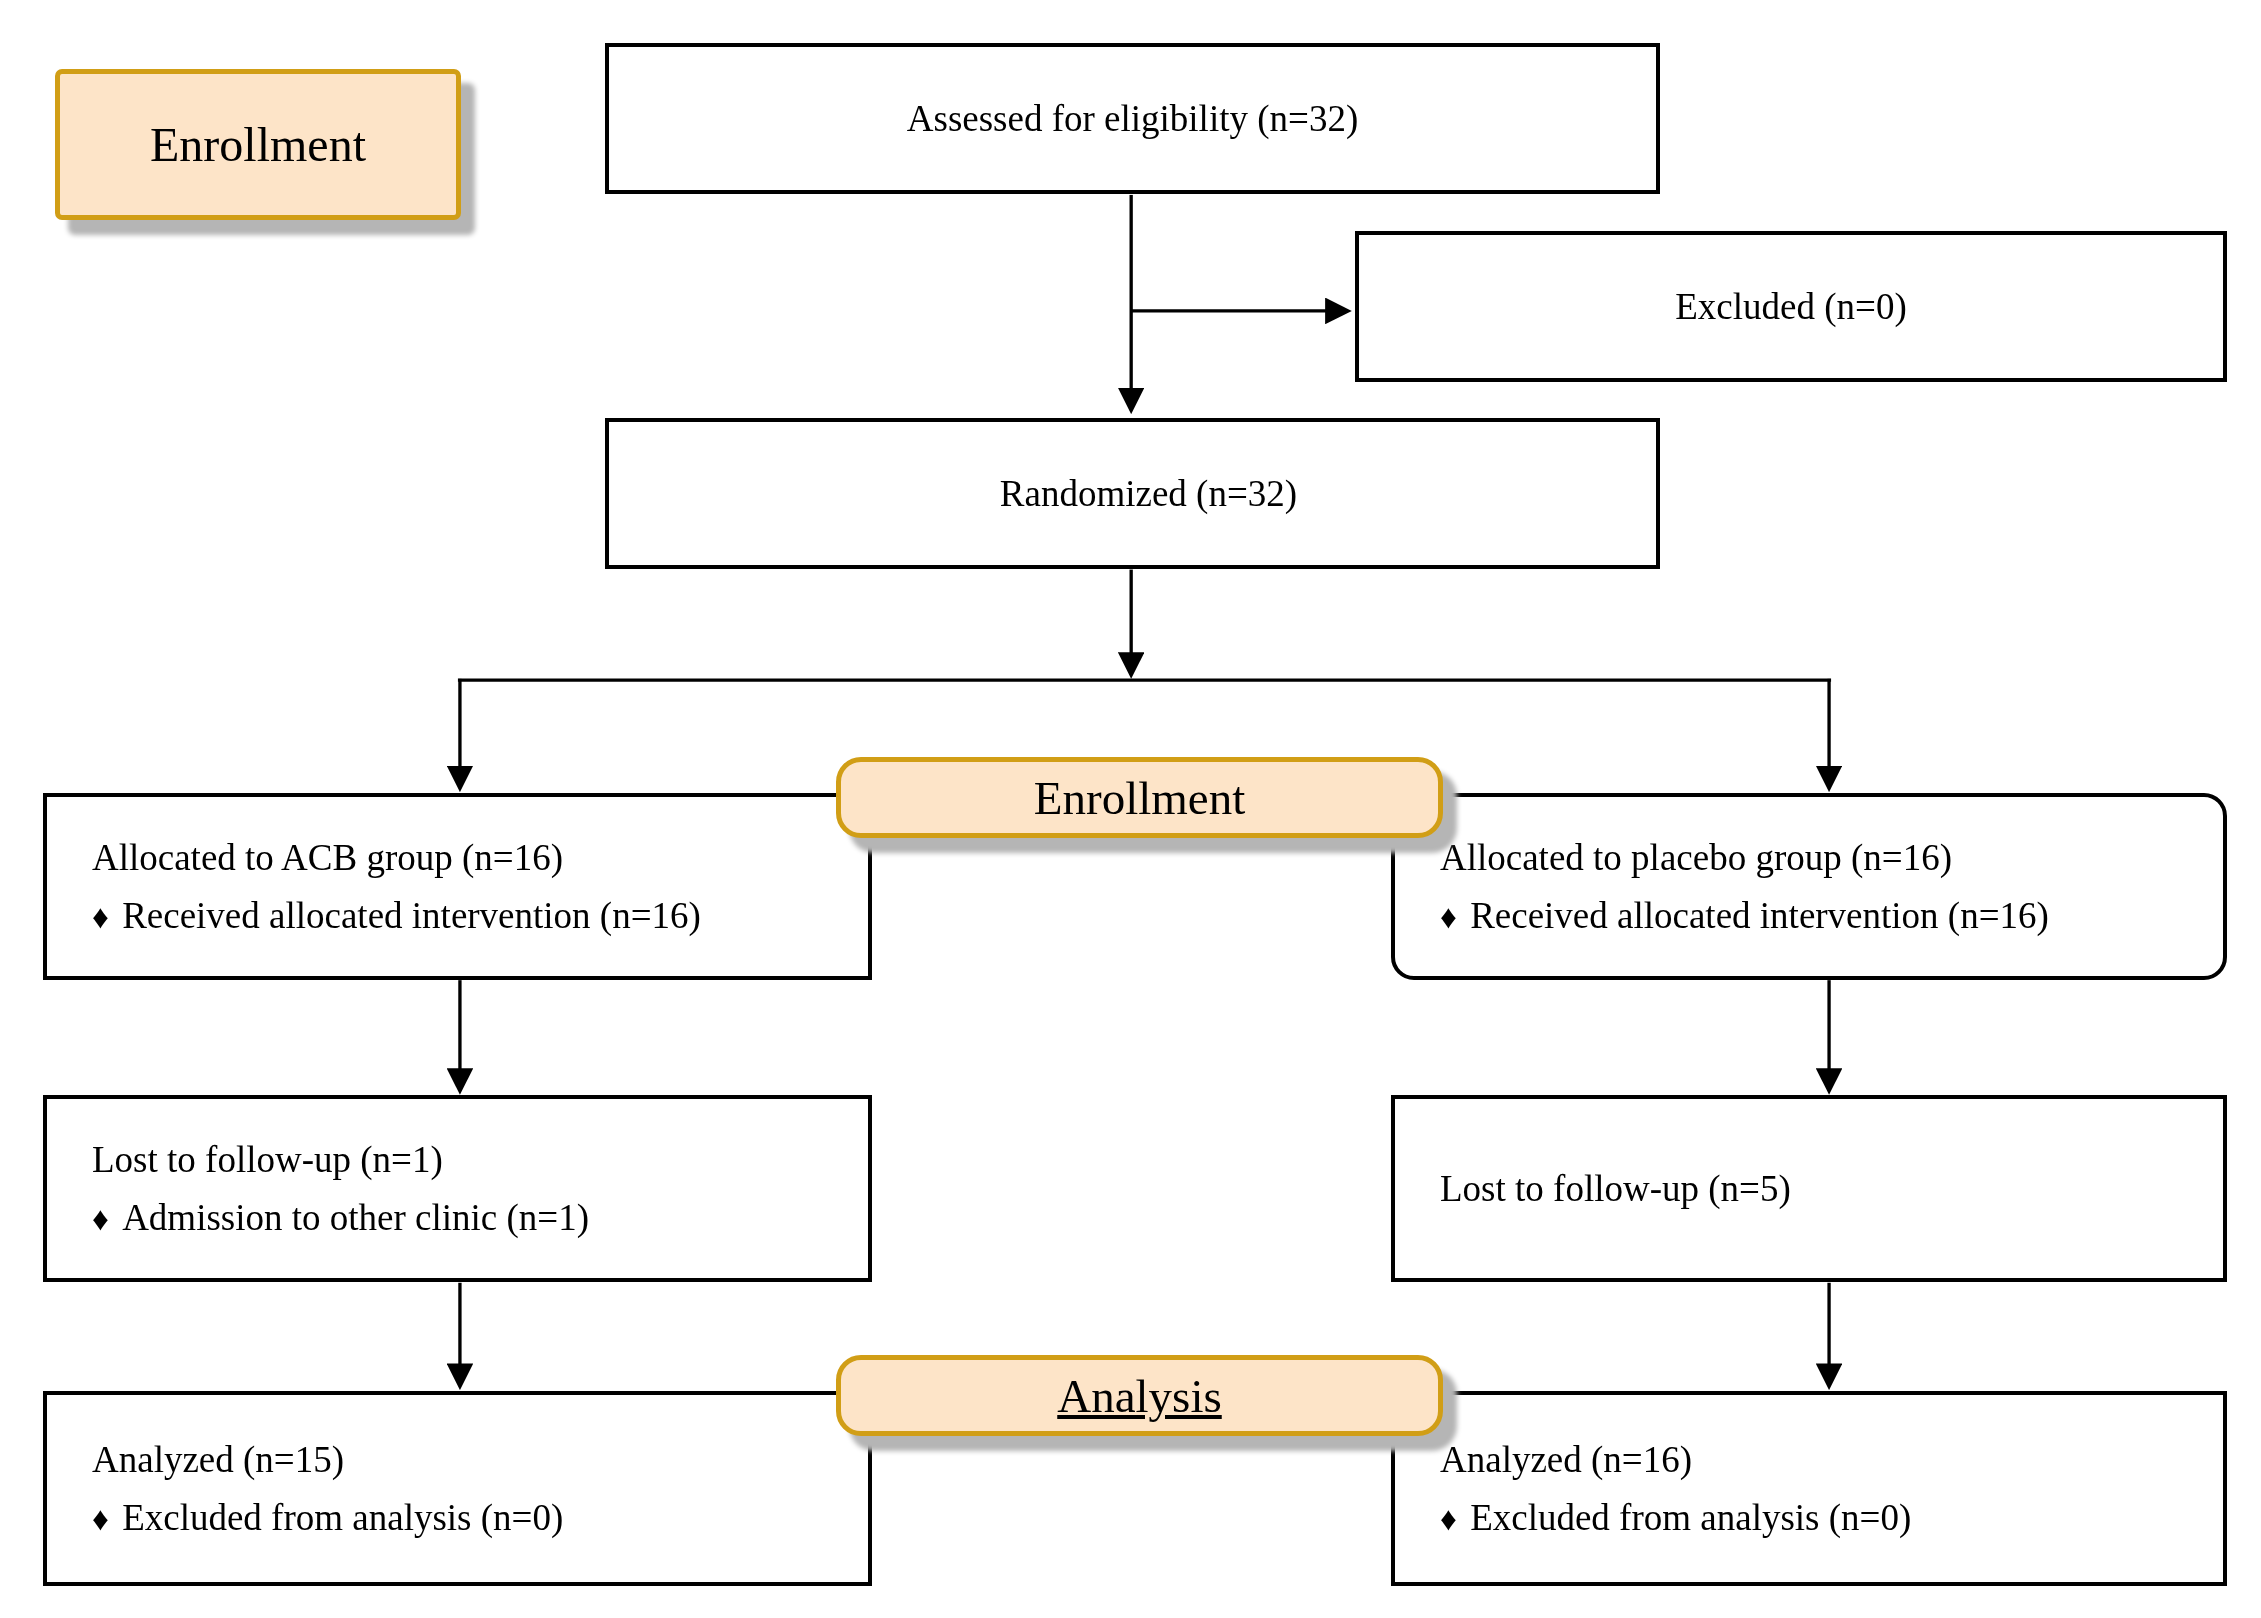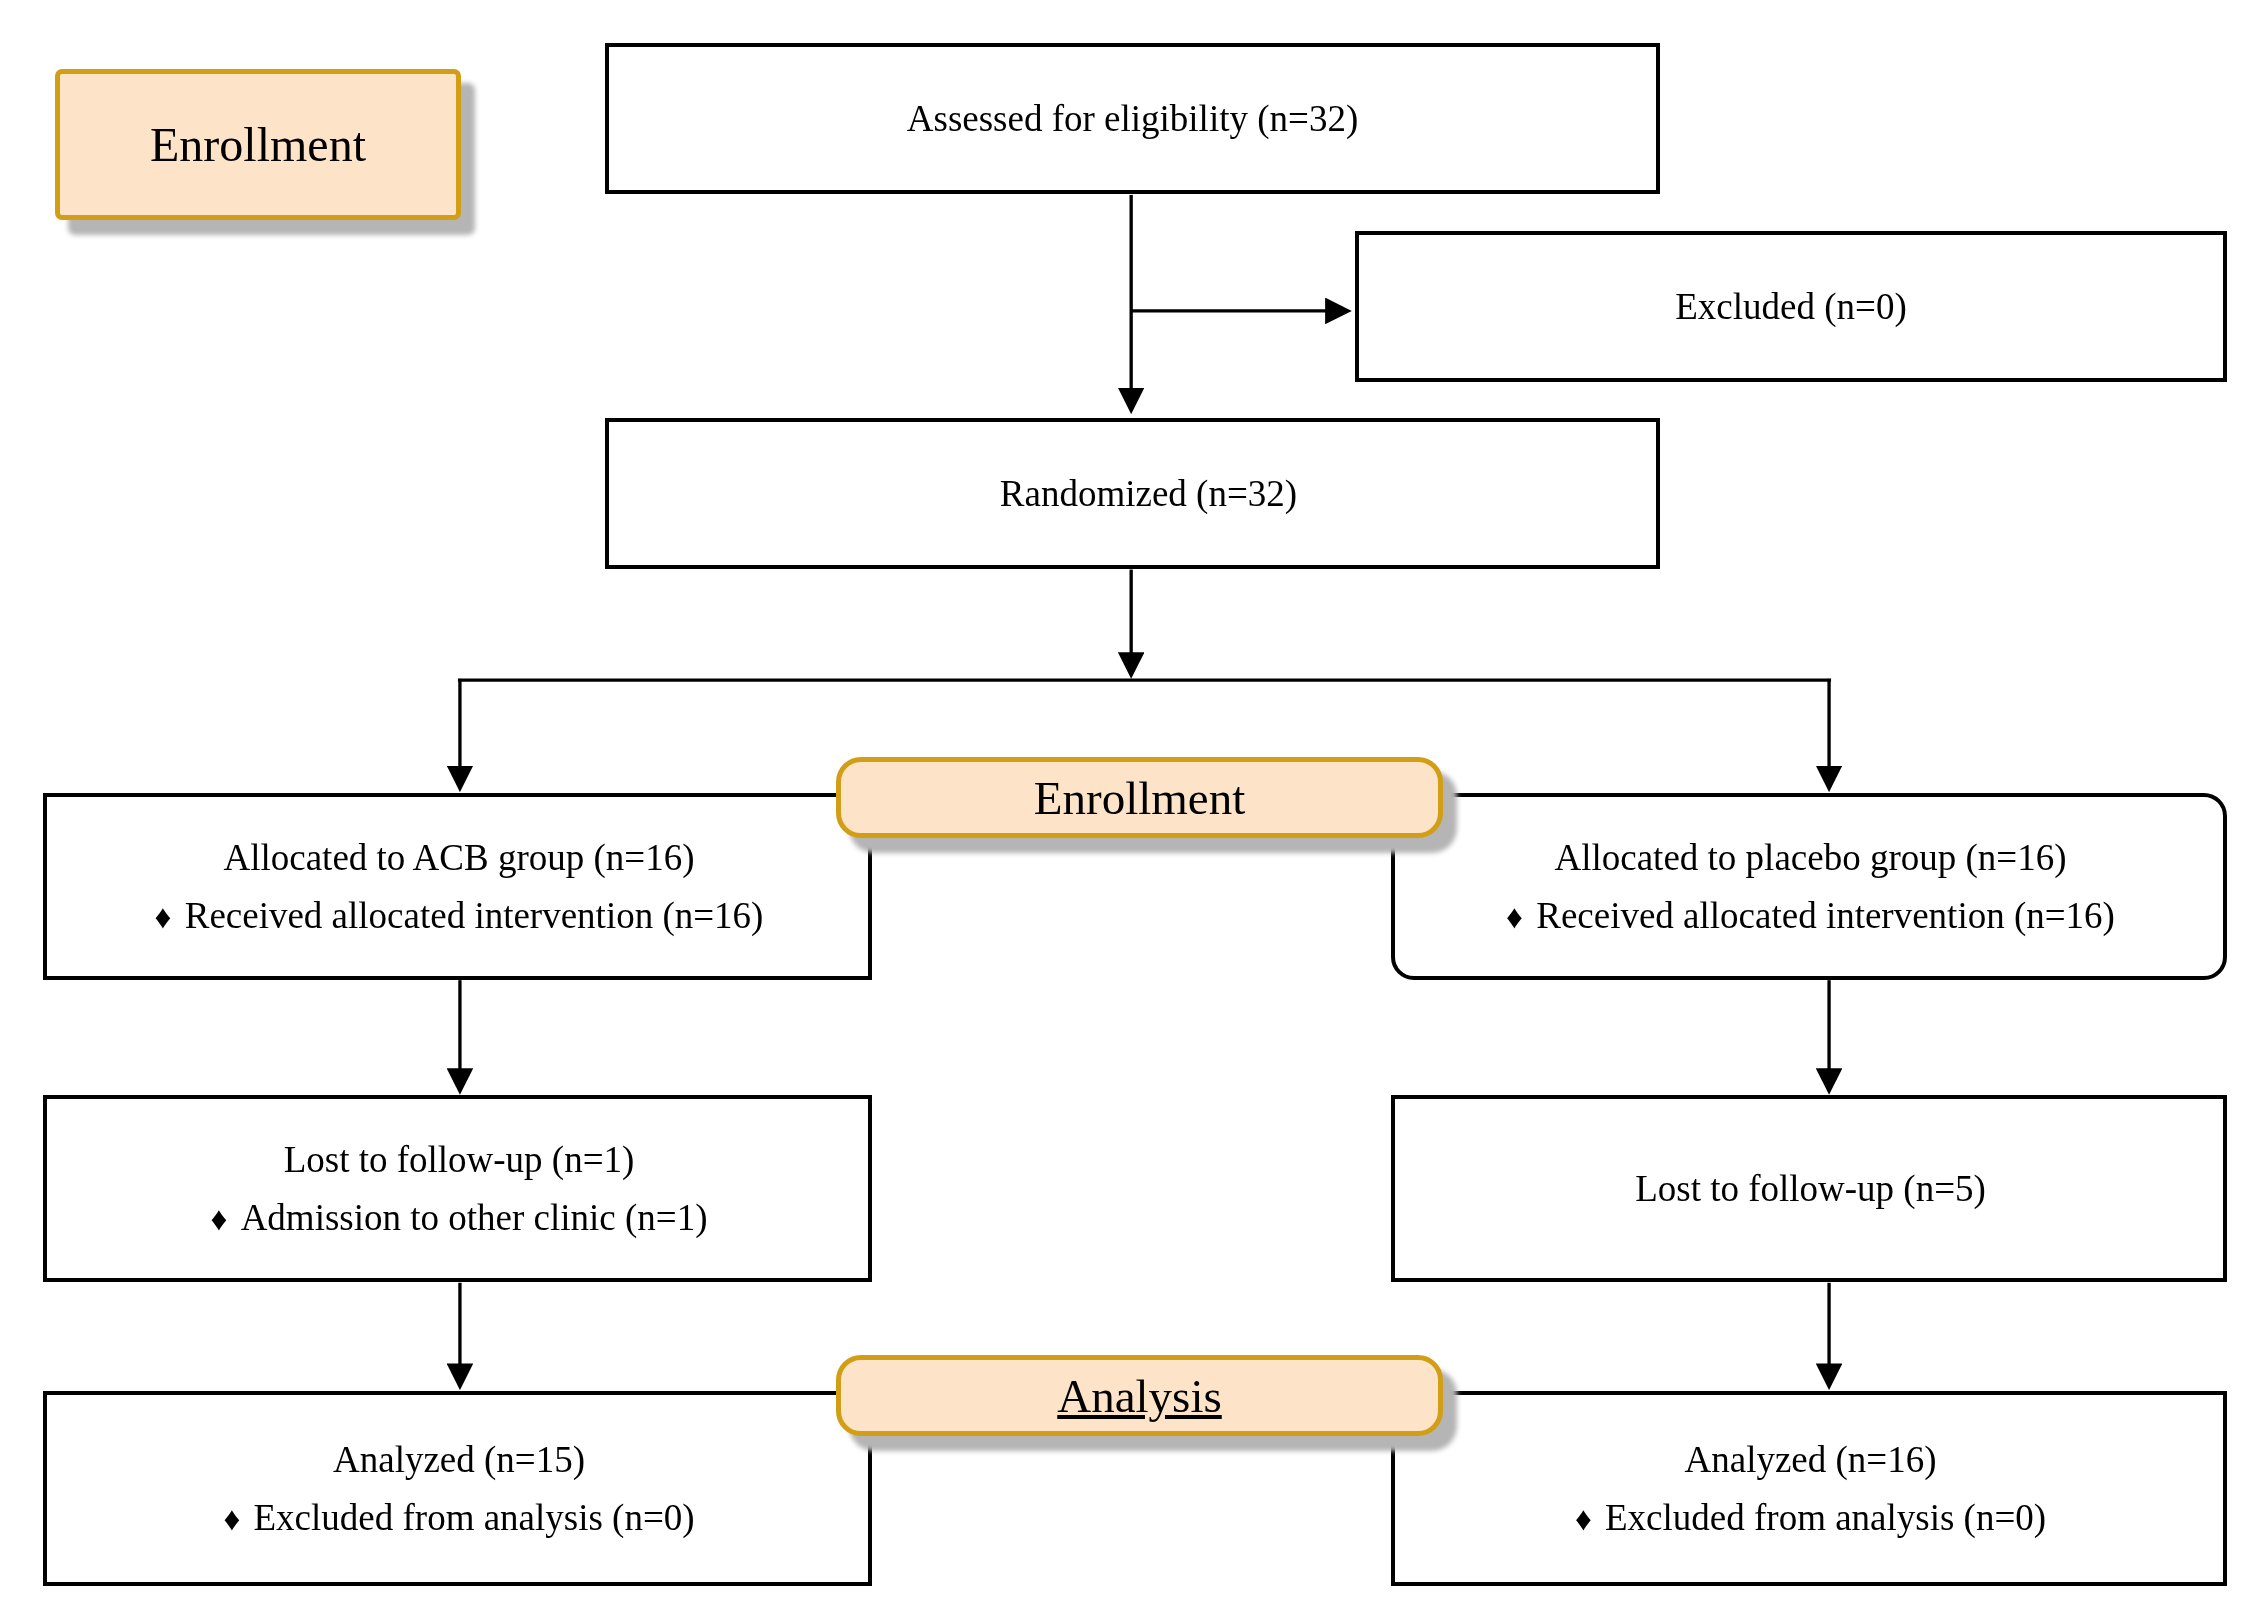--- a/index.html
+++ b/index.html
@@ -20,21 +20,21 @@
     border: 4.7px solid #000000;
     box-sizing: border-box;
     display: flex;
     flex-direction: column;
     justify-content: center;
     font-size: 37px;
     line-height: 1.55;
     z-index: 1;
   }
   .box.center-text { align-items: center; text-align: center; }
-  .box.left-text { align-items: center; padding-left: 23px; padding-right: 20px; }
+  .box.left-text { align-items: flex-start; padding-left: 45px; padding-right: 20px; }
   .box p { margin: 0; white-space: nowrap; }
   .bullet-line .bullet { display: inline-block; margin-right: 13.3px; font-size: 33px; }
 
   
   .stage {
     position: absolute;
     background: var(--stage-fill, #FDE4C8);
     border: 5.3px solid var(--stage-border, #D19E16);
     border-radius: 25px;
     box-sizing: border-box;

